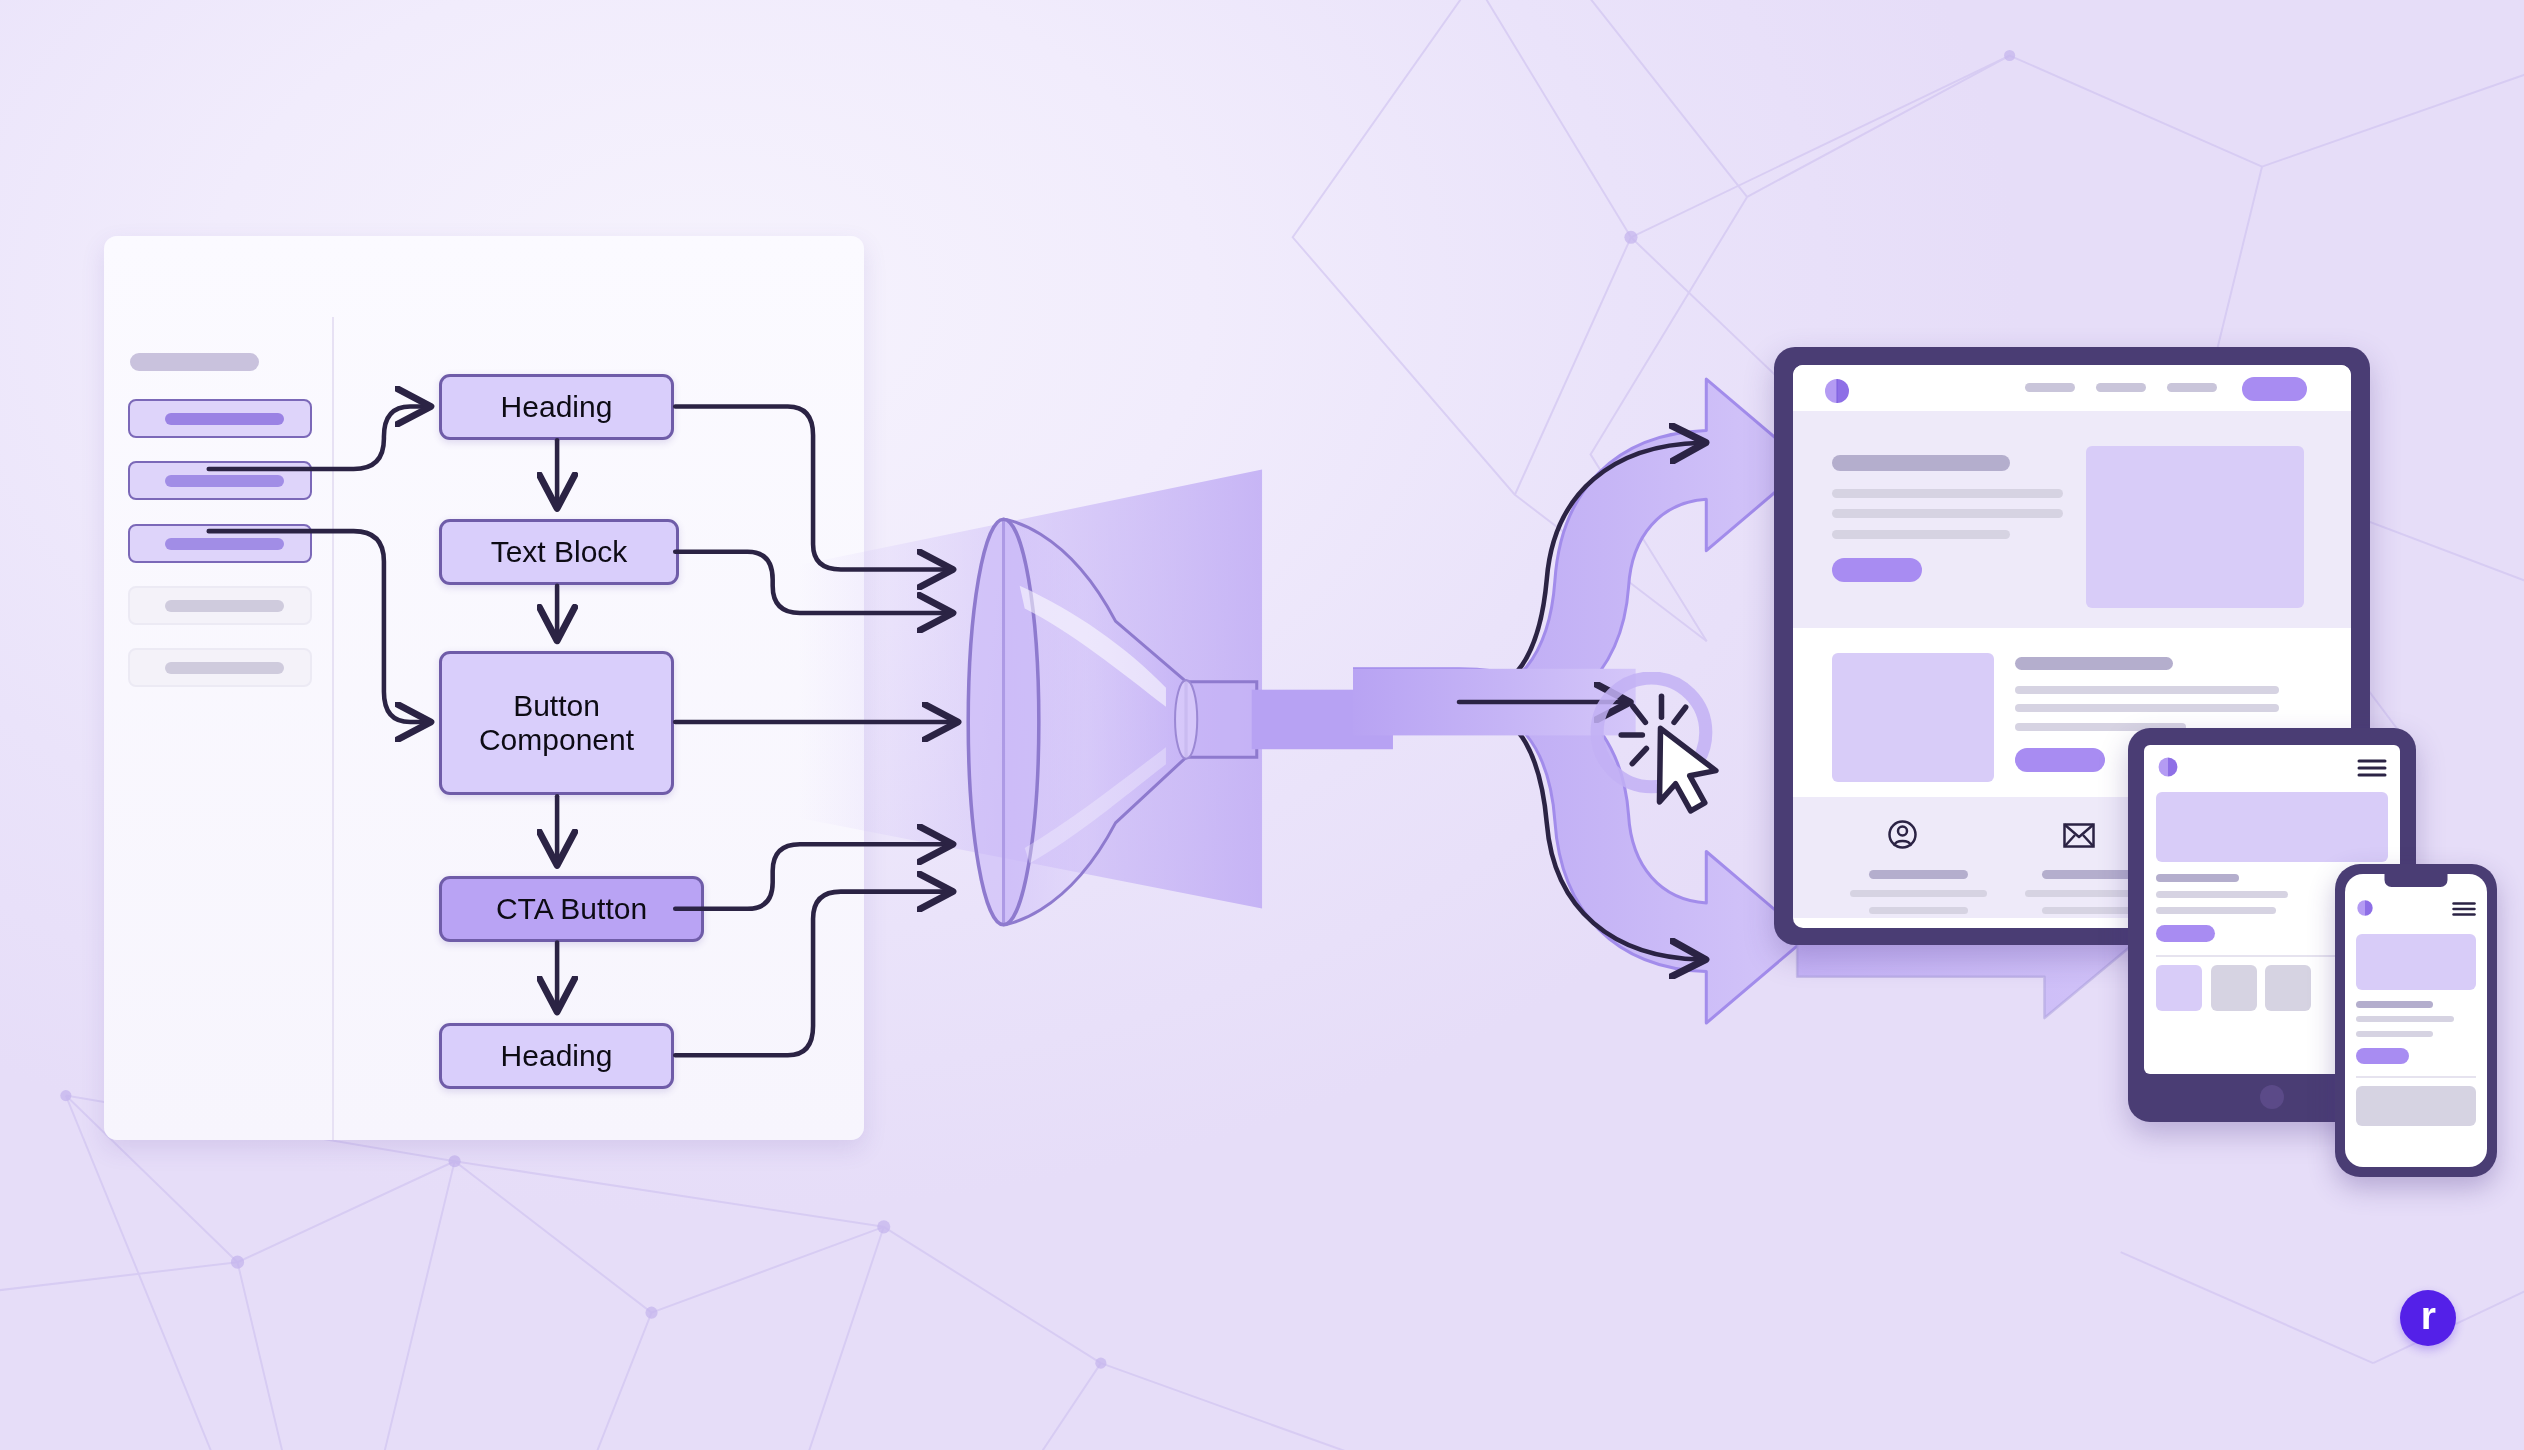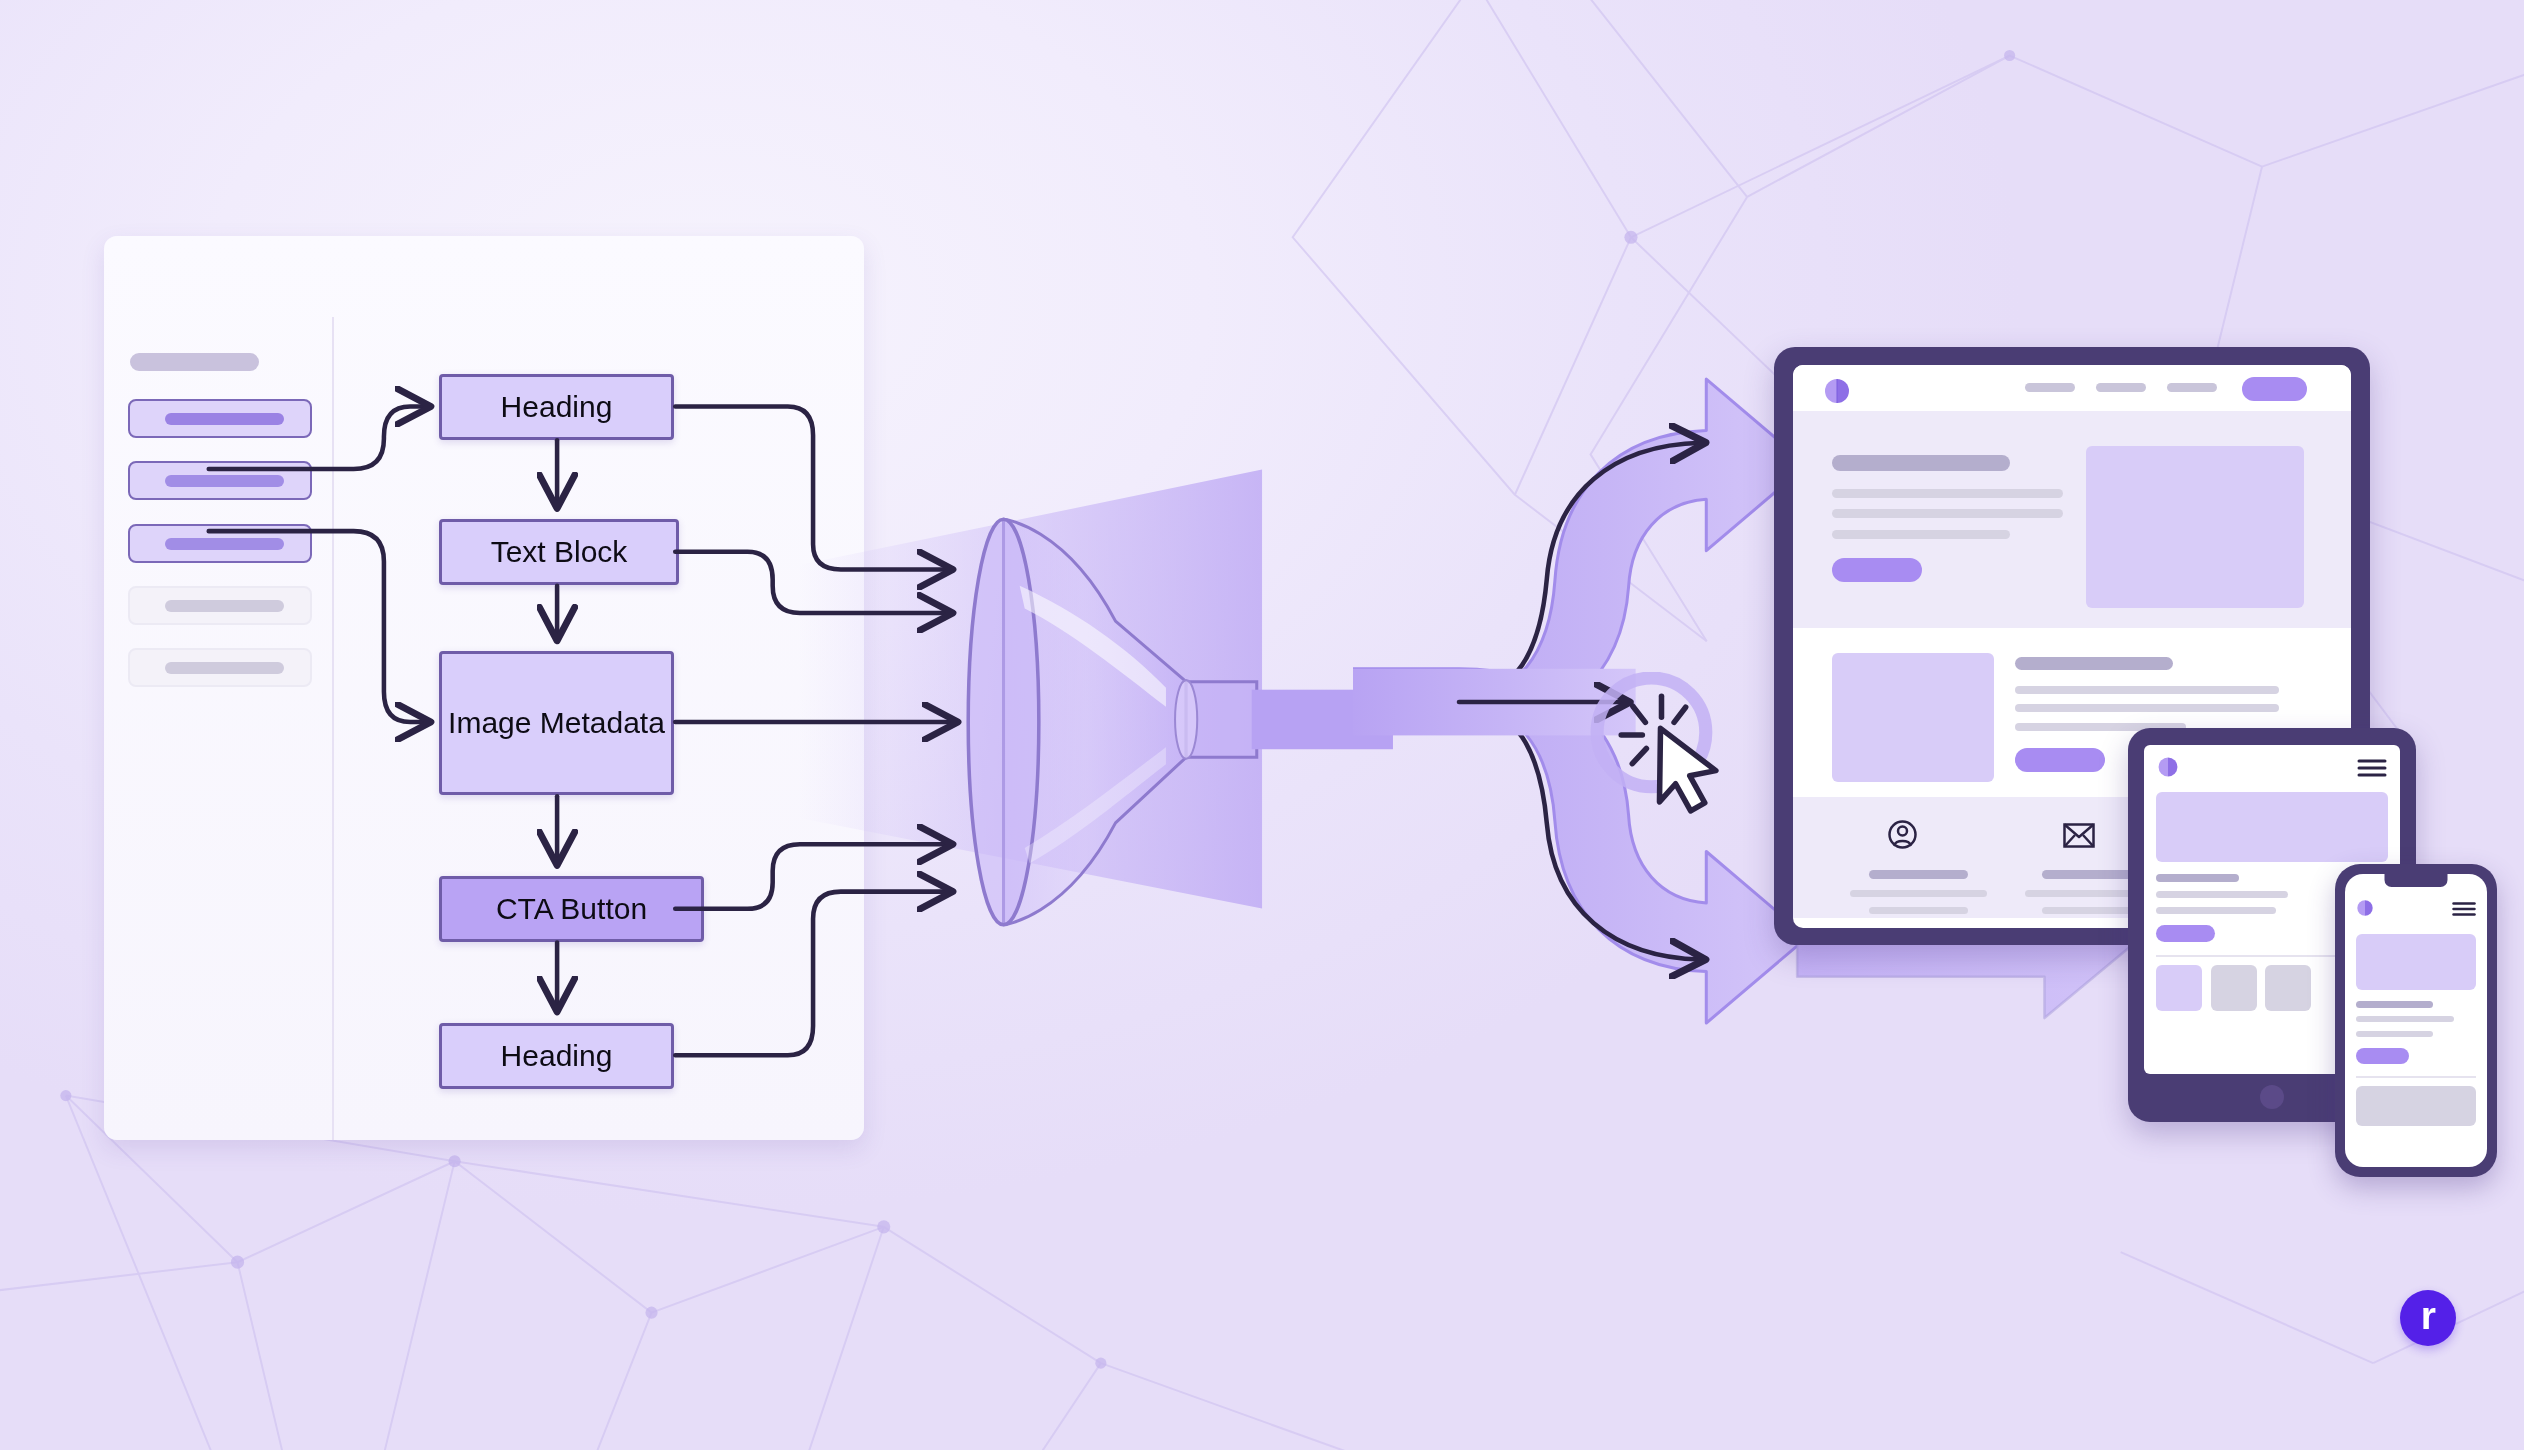--- a/index.html
+++ b/index.html
@@ -54,21 +54,21 @@
     position:absolute;left:35px;top:50%;transform:translateY(-50%);
     width:119px;height:12px;border-radius:6px;
   }
   .sb-item.active .sb-bar{background:#a18de6;}
   .sb-item.active.strong .sb-bar{background:#9a82e4;}
   .sb-item.inactive .sb-bar{background:#cfcbdd;}
 
   
   .node{
     position:absolute;box-sizing:border-box;
-    border:3.5px solid #6f5ca8;border-radius:4px;
+    border:3.5px solid #6f5ca8;border-radius:11px;
     background:#d9cefb;
     display:flex;align-items:center;justify-content:center;
     color:#0d0b14;font-size:30px;font-weight:400;
     text-align:center;line-height:1.12;
     box-shadow:0 2.5px 7px rgba(90,60,160,.16);
   }
   .node.accent{background:#b9a3f4;}
 
   
   .device-desktop{
@@ -218,21 +218,21 @@
 
   <div class="node" style="left:439px;top:374px;width:235px;height:66px">
     <span>Heading</span>
   </div>
 
   <div class="node" style="left:439px;top:519px;width:240px;height:66px">
     <span>Text Block</span>
   </div>
 
   <div class="node" style="left:439px;top:651px;width:235px;height:144px">
-    <span>Image Metadata</span>
+    <span>Button Component</span>
   </div>
 
   <div class="node accent" style="left:439px;top:876px;width:265px;height:66px">
     <span>CTA Button</span>
   </div>
 
   <div class="node" style="left:439px;top:1023px;width:235px;height:66px">
     <span>Heading</span>
   </div>
 

